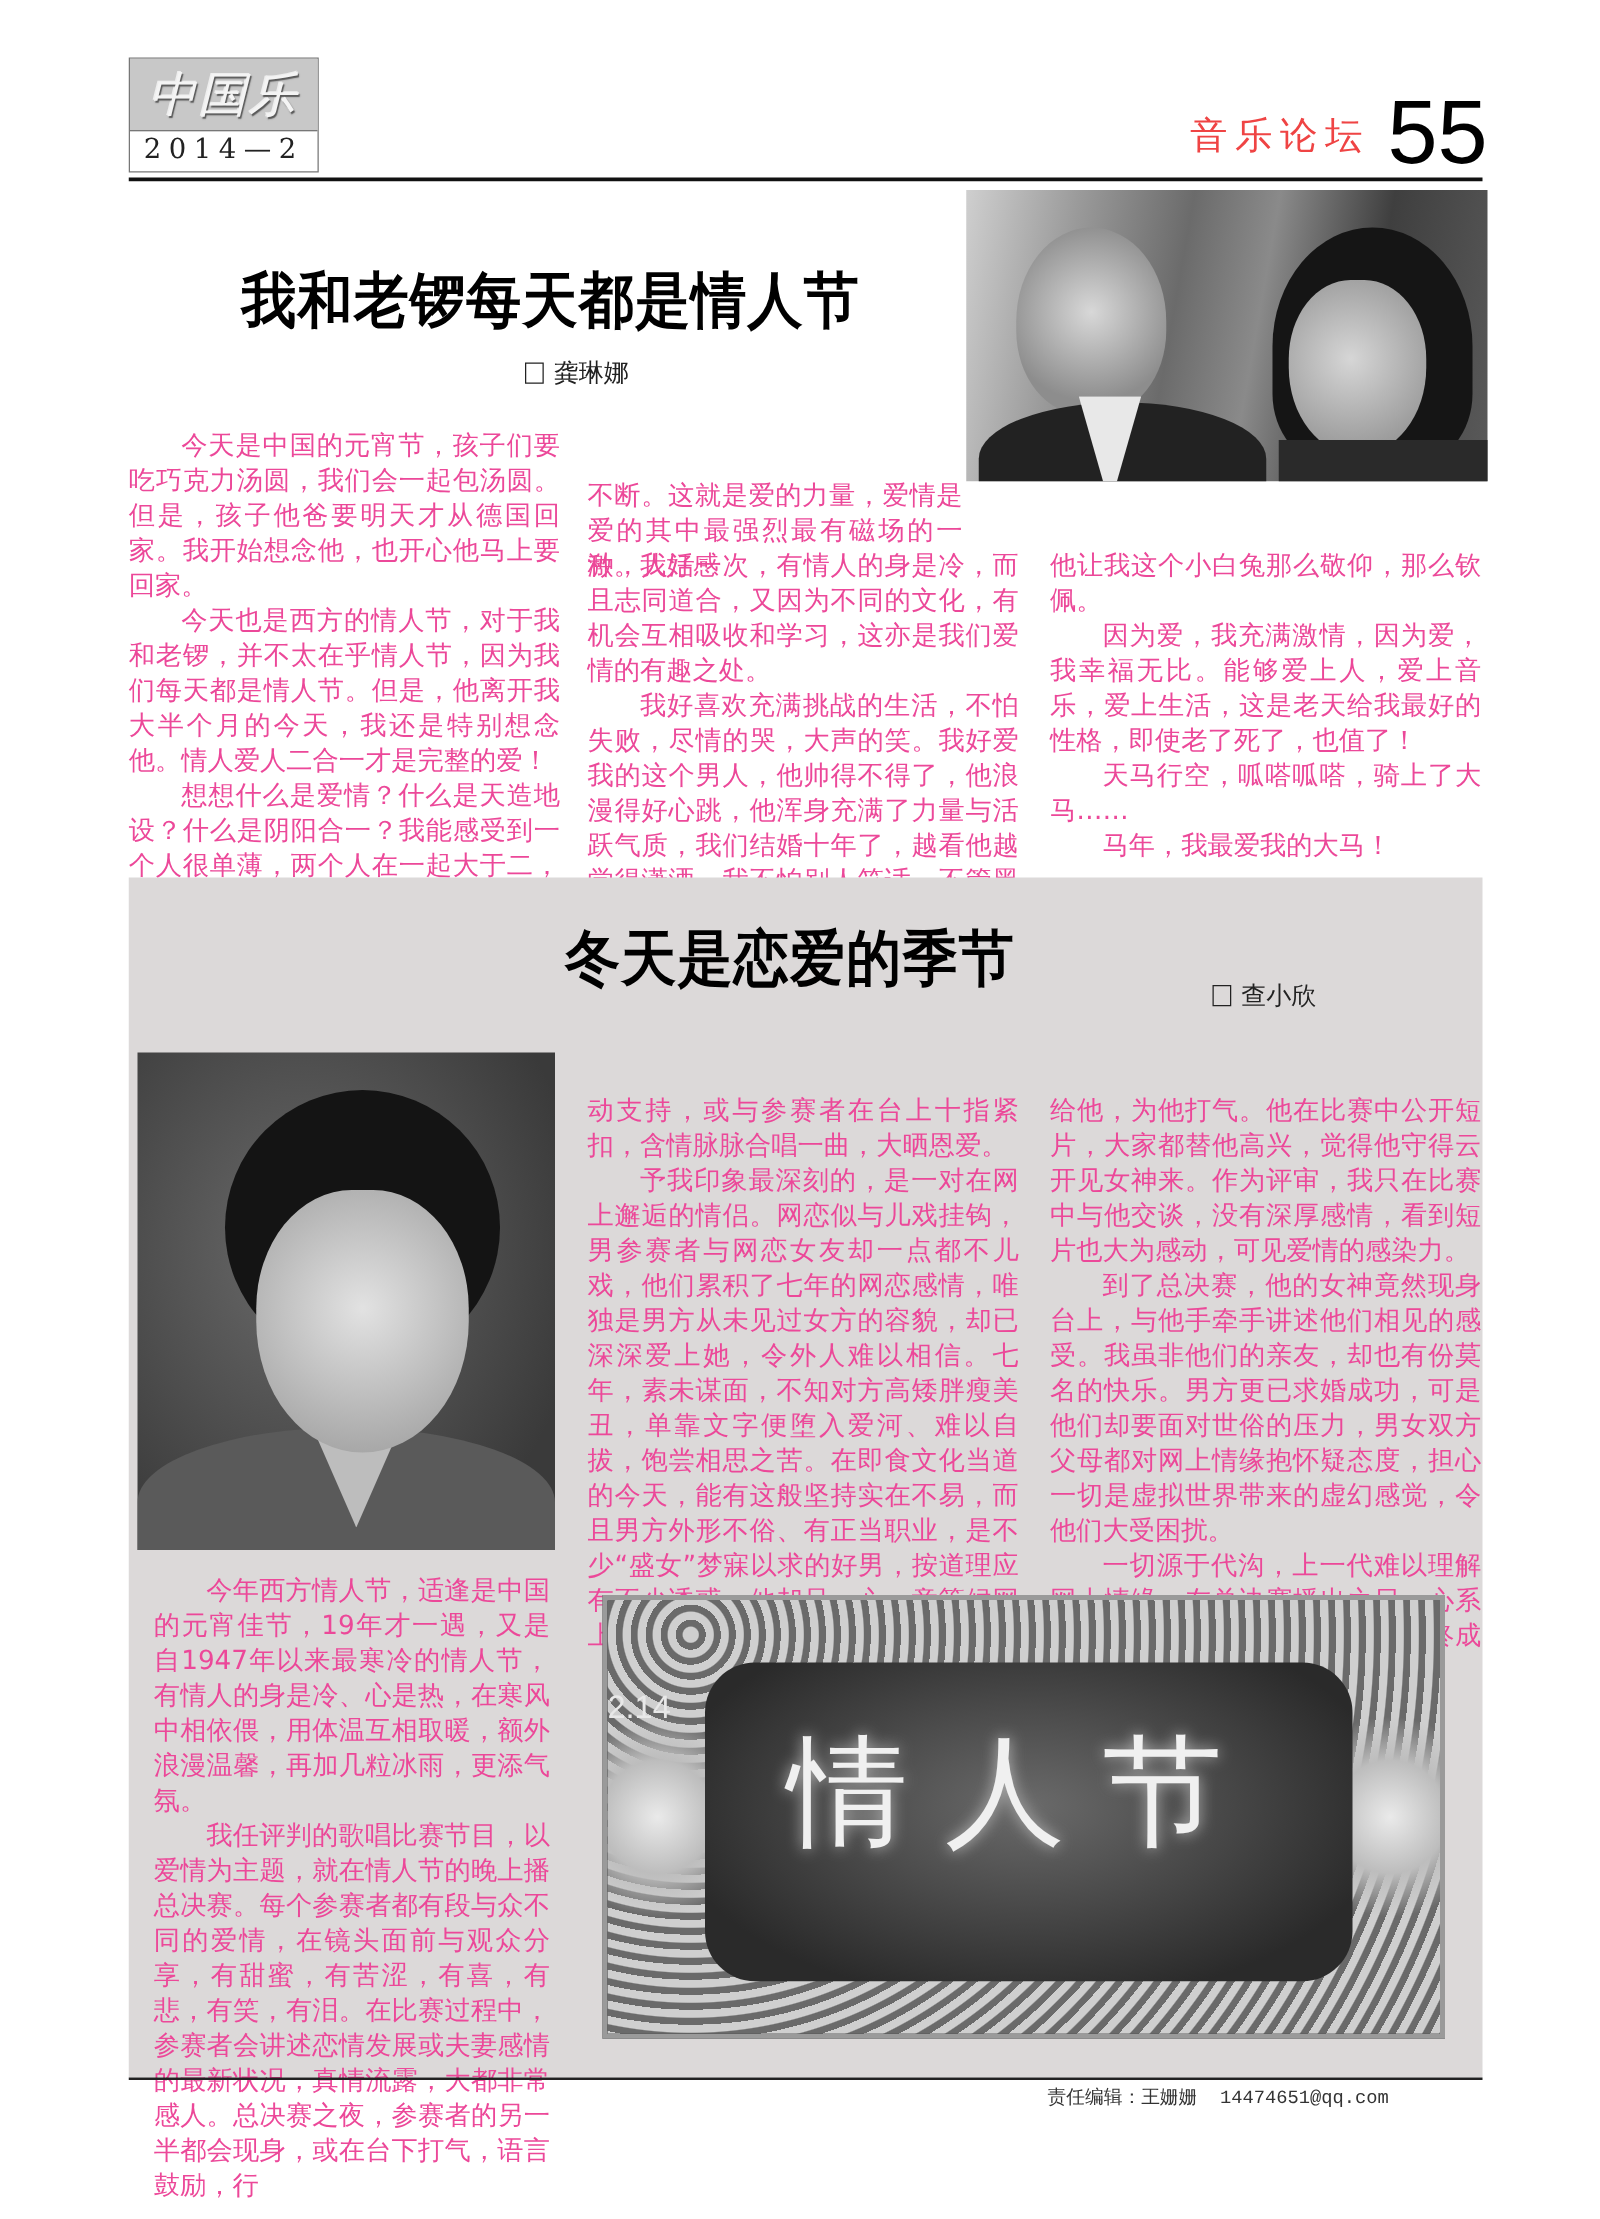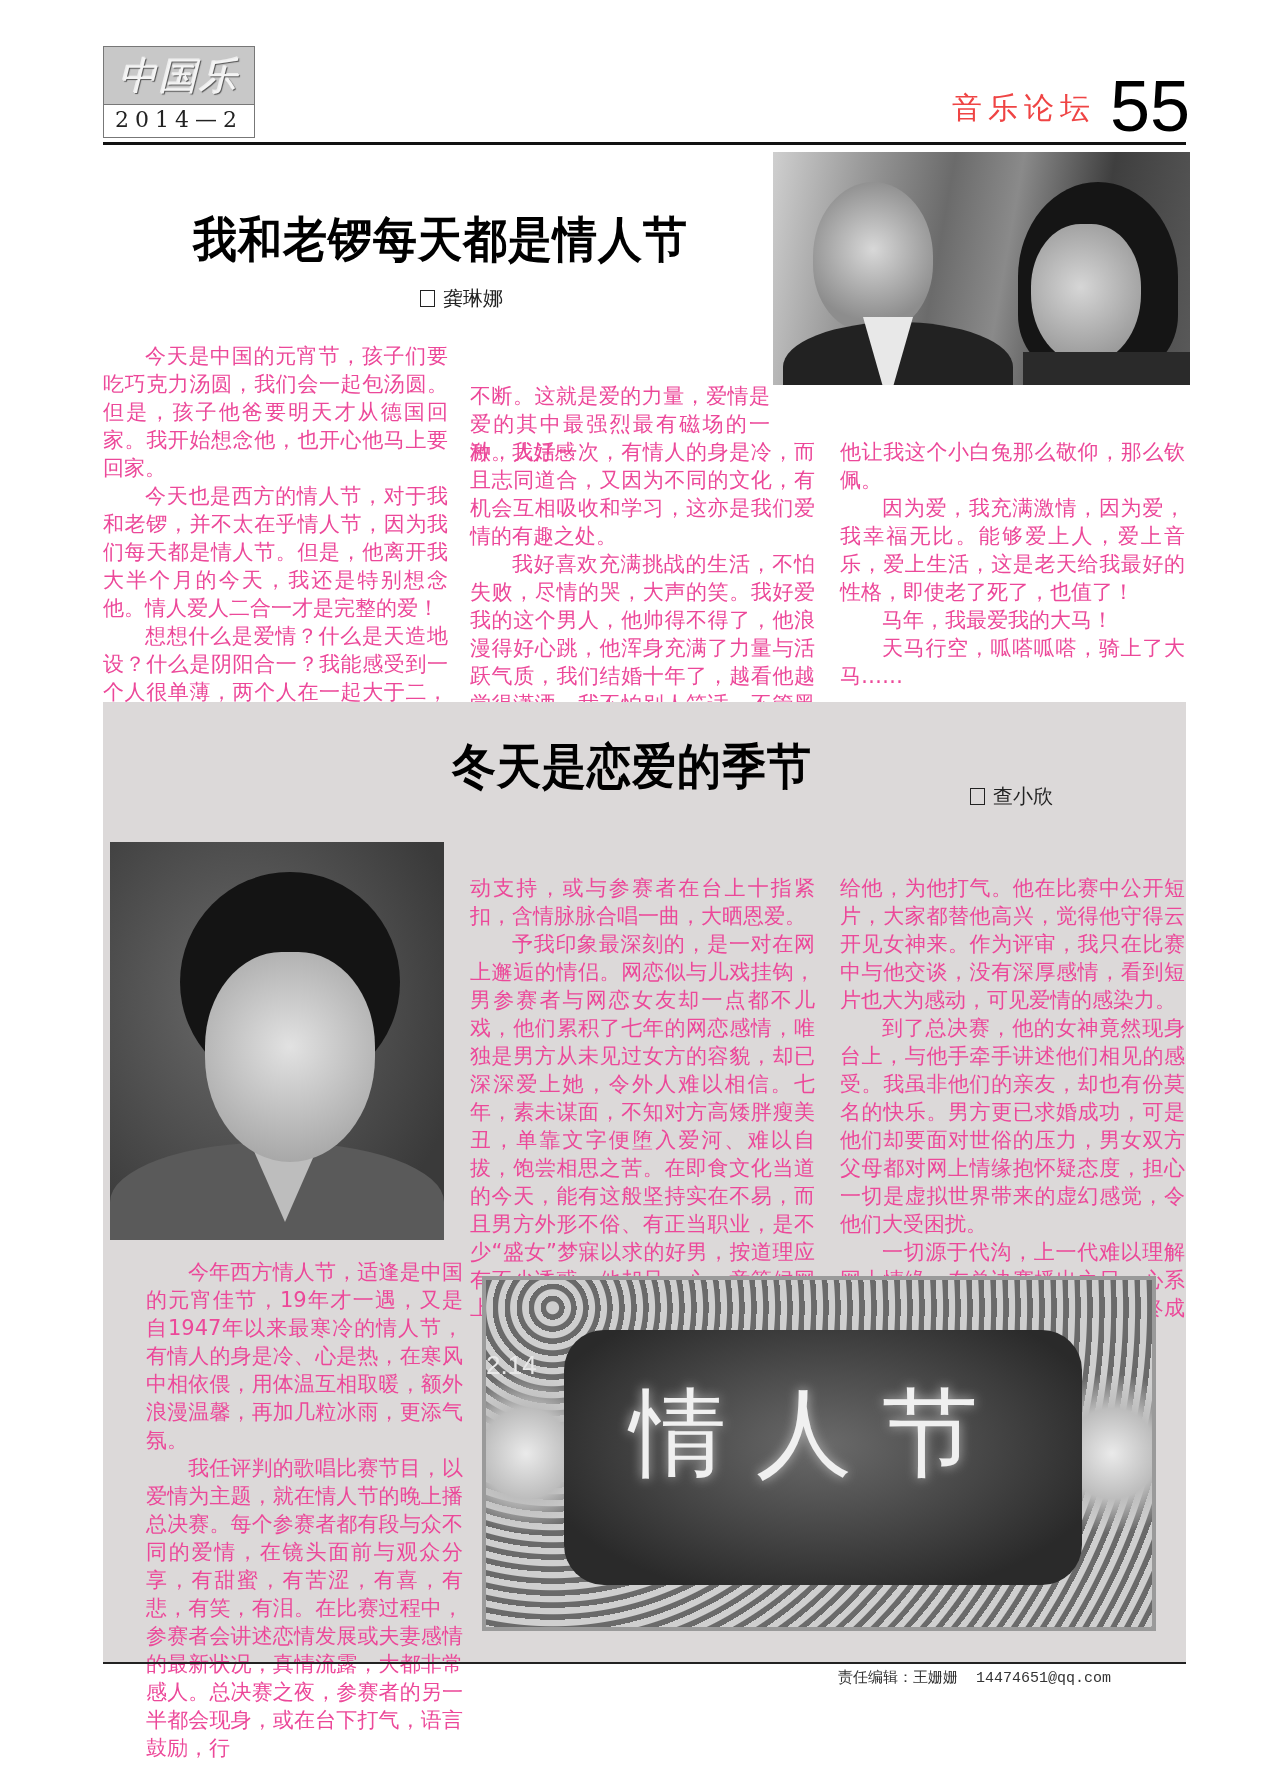--- a/index.html
+++ b/index.html
@@ -77,21 +77,21 @@
   .photo-portrait {
     left: 110px; top: 842px; width: 334px; height: 398px;
     background: radial-gradient(ellipse at 40% 40%, #6a6a6a, #3a3a3a 80%);
     overflow: hidden;
   }
   .photo-portrait .hair { position:absolute; left: 70px; top: 30px; width: 220px; height: 220px; border-radius: 50%; background: #141414; }
   .photo-portrait .face { position:absolute; left: 95px; top: 110px; width: 170px; height: 210px; border-radius: 45% 45% 50% 50%; background: radial-gradient(circle at 50% 45%, #e2e2e2, #a8a8a8 80%); }
   .photo-portrait .jacket { position:absolute; left: 0; top: 300px; width: 334px; height: 120px; border-radius: 50% 50% 0 0; background: #5a5a5a; }
   .photo-portrait .neck { position:absolute; left: 140px; top: 300px; width: 70px; height: 80px; background: #bdbdbd; clip-path: polygon(0 0,100% 0,50% 100%); }
 
-  .a2-col1 { left: 118px; top: 1258px; width: 345px; padding-left: 28px; }
+  .a2-col1 { left: 95px; top: 1258px; width: 345px; padding-left: 28px; }
   .a2-col2 { left: 470px; top: 834px; width: 345px; }
   .a2-col3 { left: 840px; top: 834px; width: 345px; }
 
   .poster {
     left: 482px; top: 1276px; width: 674px; height: 355px; background: #3a3a3a; overflow: hidden;
     border: 4px solid #9a9a9a;
   }
   .poster .flowers {
     position:absolute; inset: 0;
     background:
@@ -150,22 +150,22 @@
   <p class="noindent">不断。这就是爱的力量，爱情是爱的其中最强烈最有磁场的一种。我好感</p>
 </div>
 <div class="abs col a1-col2-wide">
   <p class="noindent">激，人活一次，有情人的身是冷，而且志同道合，又因为不同的文化，有机会互相吸收和学习，这亦是我们爱情的有趣之处。</p>
   <p>我好喜欢充满挑战的生活，不怕失败，尽情的哭，大声的笑。我好爱我的这个男人，他帅得不得了，他浪漫得好心跳，他浑身充满了力量与活跃气质，我们结婚十年了，越看他越觉得潇洒，我不怕别人笑话，不管黑马白马，我的这个男人就是我心中最最优秀最最魁梧的大马！他真的属马，难怪</p>
 </div>
 
 <div class="abs col a1-col3">
   <p class="noindent">他让我这个小白兔那么敬仰，那么钦佩。</p>
   <p>因为爱，我充满激情，因为爱，我幸福无比。能够爱上人，爱上音乐，爱上生活，这是老天给我最好的性格，即使老了死了，也值了！</p>
+  <p>天马行空，呱嗒呱嗒，骑上了大马……</p>
   <p>马年，我最爱我的大马！</p>
-  <p>天马行空，呱嗒呱嗒，骑上了大马……</p>
   <p class="noindent">哈哈哈，一定要永远幸福啊！</p>
   <p>写在2014，2月14日元宵节和情人节的二合一</p>
 </div>
 
 <div class="abs a2-box"></div>
 <h1 class="abs a2-title">冬天是恋爱的季节</h1>
 <div class="abs byline a2-byline">
   <span class="box"></span><span>查小欣</span>
 </div>
 

